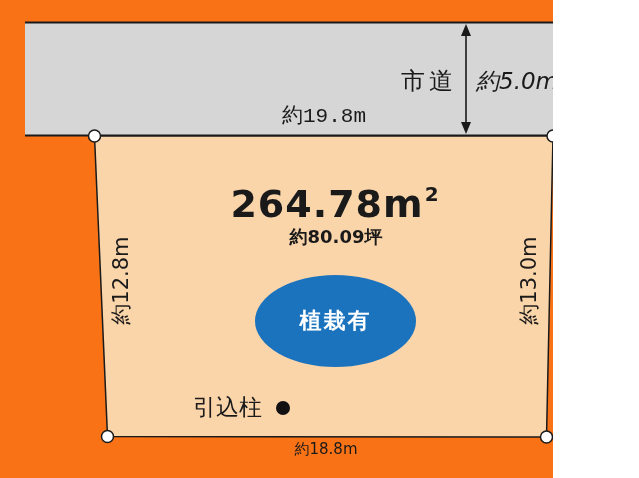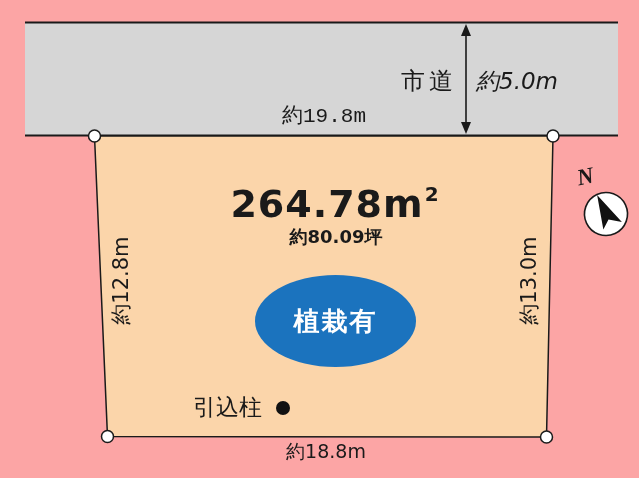--- a/index.html
+++ b/index.html
@@ -1,36 +1,36 @@
 <!DOCTYPE html>
 <html><head>
 <meta charset="utf-8">
 <style>
   html,body{margin:0;padding:0;background:#fff;}
   .canvas{
-    position:relative;width:639px;height:478px;background:#fca5a5;
+    position:relative;width:553px;height:478px;background:#f97316;
     font-family:"DejaVu Sans","Liberation Sans",sans-serif;color:#1a1a1a;overflow:hidden;
   }
   .canvas svg.diagram{position:absolute;left:0;top:0;z-index:1;}
   .lbl{position:absolute;z-index:2;line-height:1.1;white-space:nowrap;}
   .road-name{left:401px;top:68px;font-size:24px;letter-spacing:4px;}
   .road-width{left:476px;top:69px;font-size:23px;font-style:italic;}
   .dim-top{left:324px;top:105px;transform:translateX(-50%);font-size:21px;font-family:Liberation Mono, monospace;}
-  .dim-bottom{left:326px;top:441px;transform:translateX(-50%);font-size:19px;}
+  .dim-bottom{left:326px;top:441px;transform:translateX(-50%);font-size:15px;}
   .dim-side{width:120px;text-align:center;font-size:21px;transform:rotate(-90deg);}
   .dim-left{left:62px;top:269px;}
   .dim-right{left:470px;top:269px;}
   .area-sqm{left:335px;top:183px;transform:translateX(-50%);font-size:38px;font-weight:bold;letter-spacing:1px;}
   .area-sqm sup{font-size:20px;font-weight:bold;vertical-align:16px;margin-left:1px;}
   .area-tsubo{left:336px;top:227px;transform:translateX(-50%);font-size:18px;font-weight:bold;}
   .planting-ellipse{
     position:absolute;z-index:2;left:255px;top:275px;width:161px;height:92px;
     background:#1b73be;border-radius:50%;display:flex;align-items:center;justify-content:center;
   }
-  .planting-ellipse .txt{color:#fff;font-size:26px;font-weight:bold;letter-spacing:2px;}
+  .planting-ellipse .txt{color:#fff;font-size:22px;font-weight:bold;letter-spacing:2px;}
   .pole{left:193px;top:395px;display:flex;align-items:flex-start;font-size:23px;}
   .pole .dot{display:inline-block;width:14px;height:14px;background:#111;border-radius:50%;margin-left:14px;margin-top:6px;}
   .north-n{left:577px;top:164px;font-family:"Liberation Serif","DejaVu Serif",serif;
     font-style:italic;font-weight:bold;font-size:23px;transform:rotate(-12deg);}
 </style>
 </head>
 <body>
 
 <div class="canvas">
 

